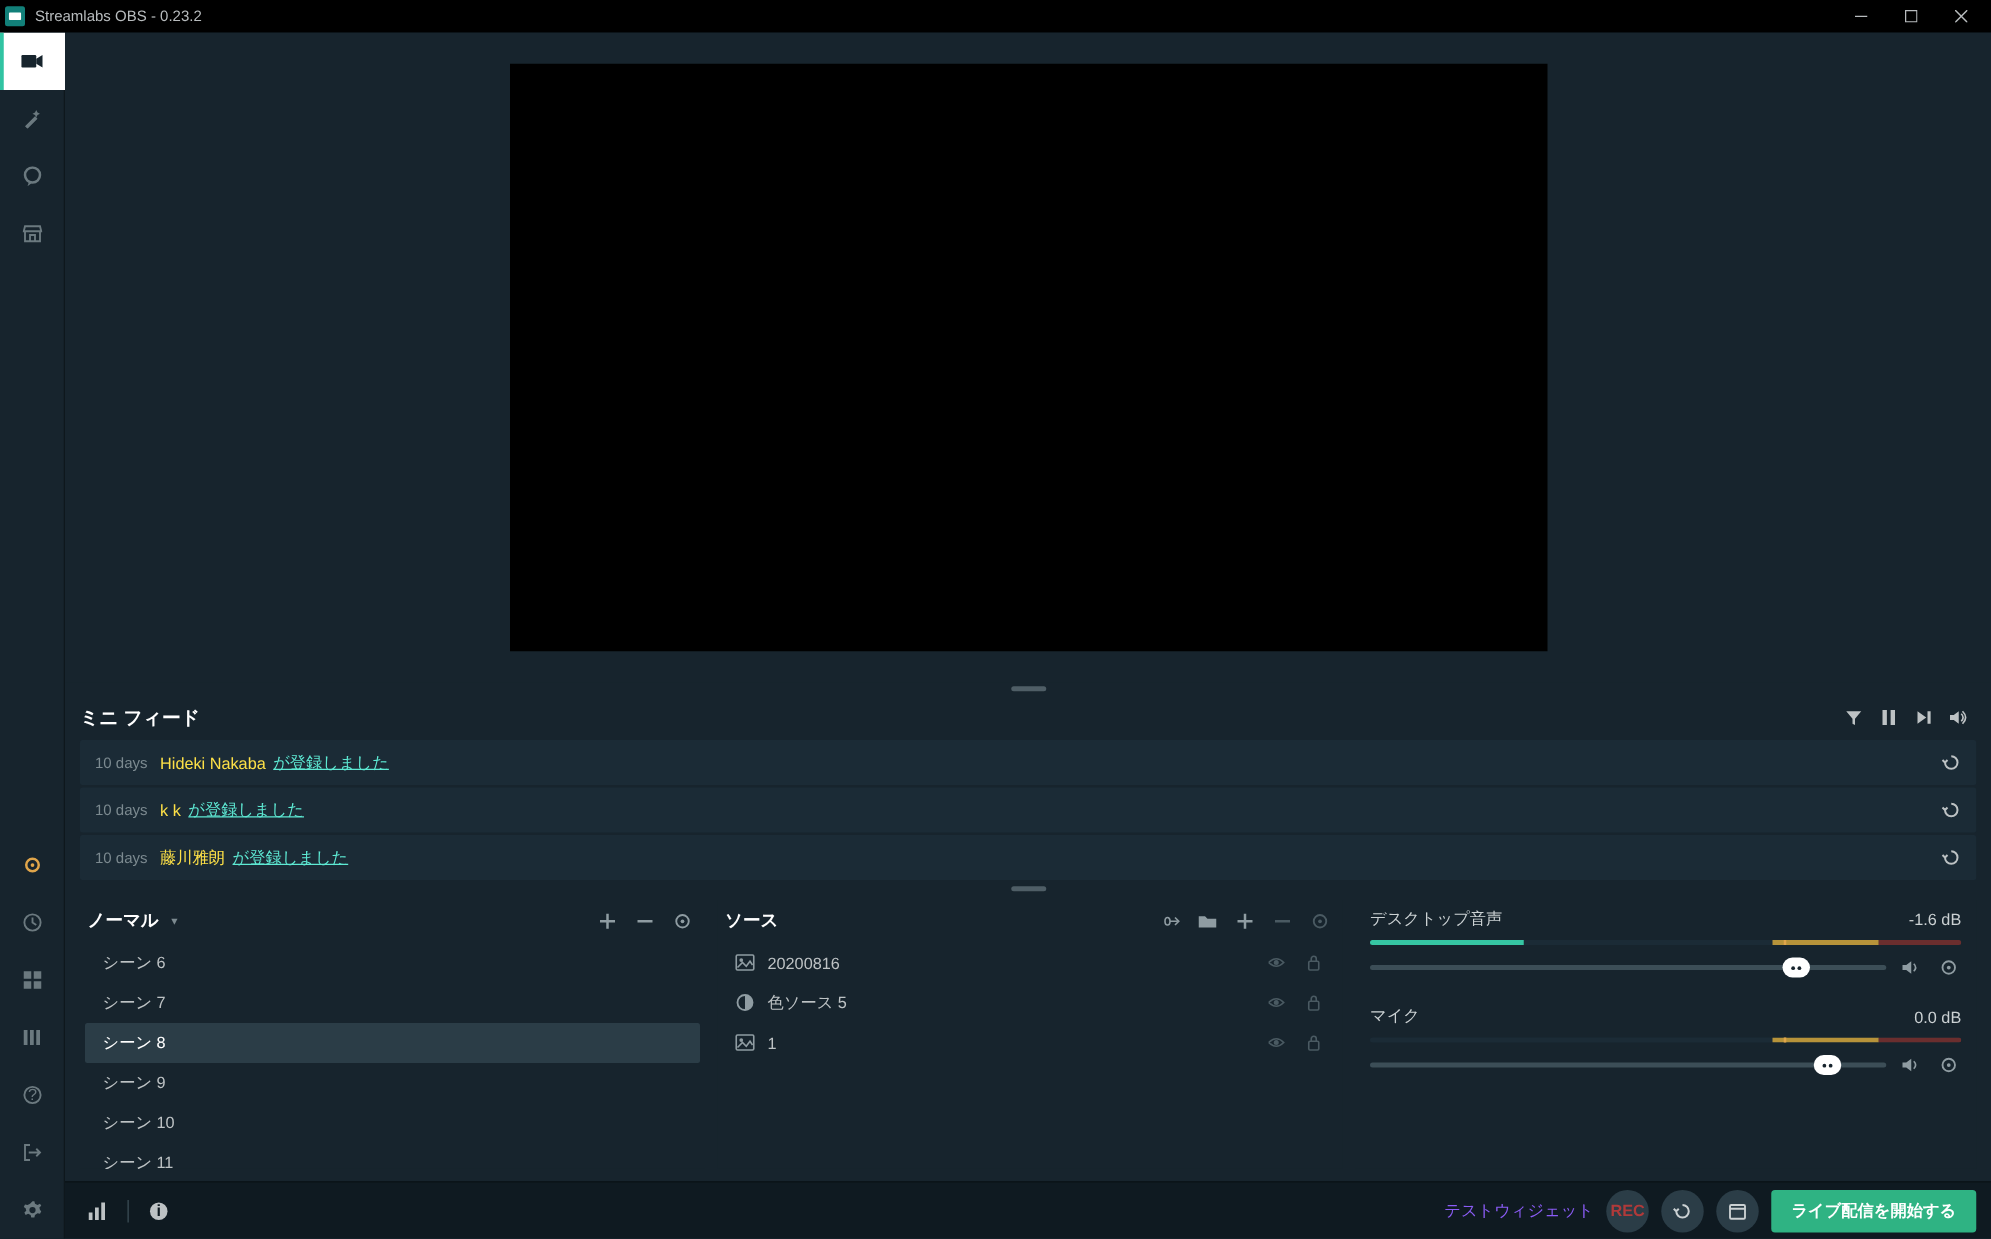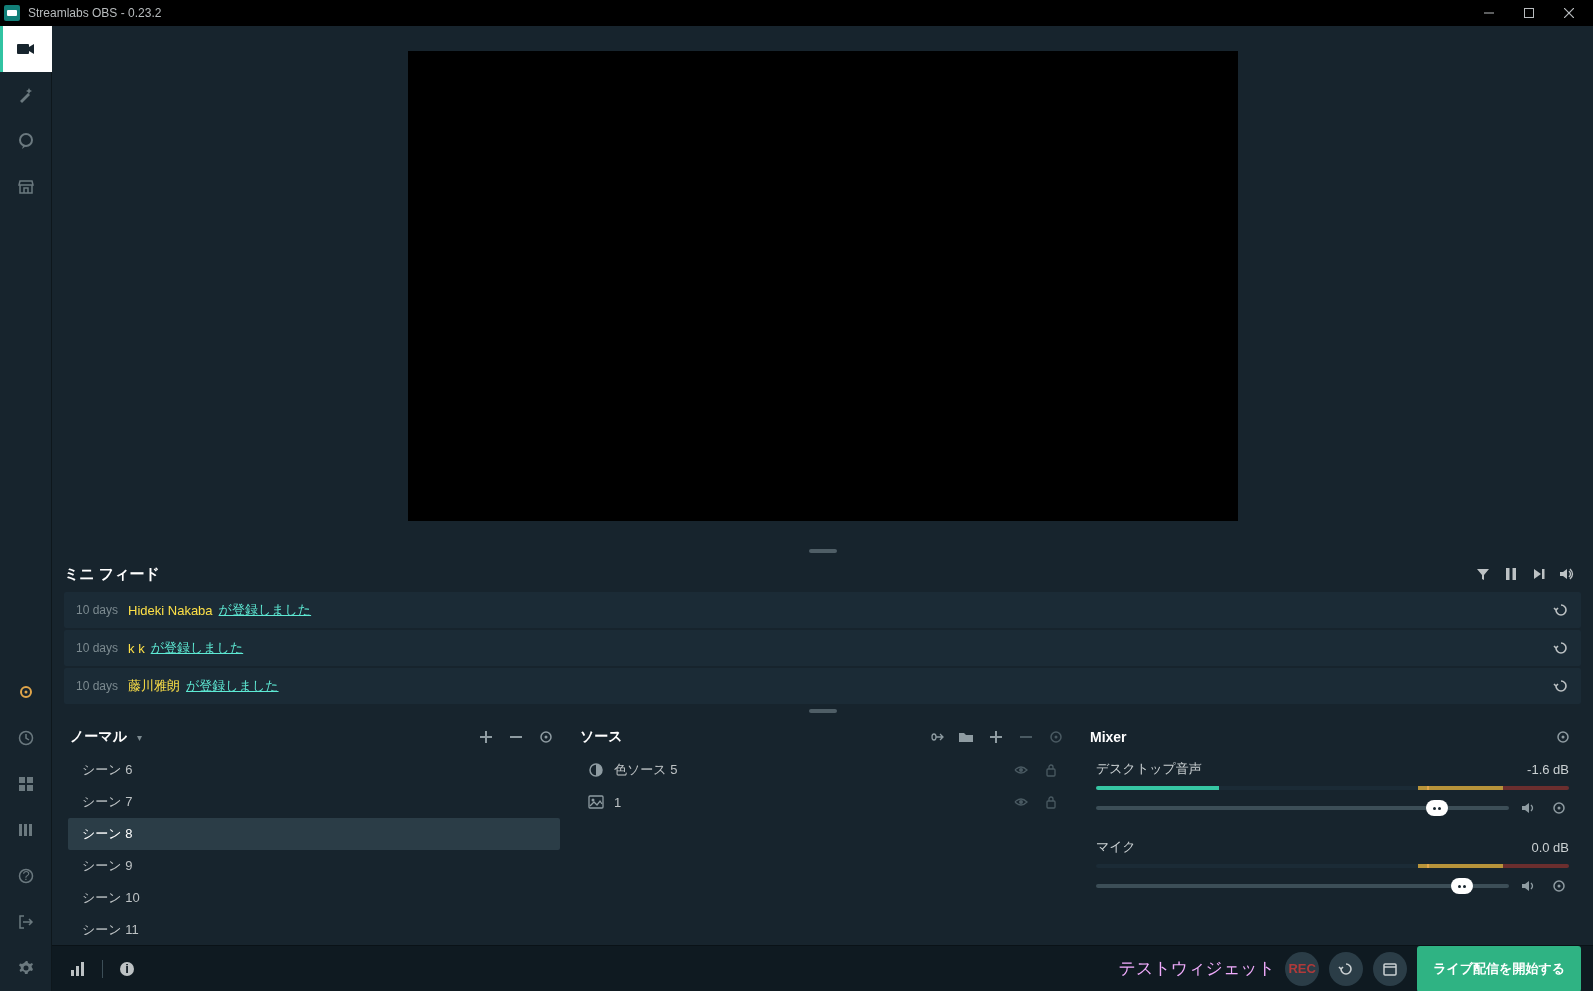--- a/index.html
+++ b/index.html
@@ -83,24 +83,24 @@
 .slider .track { flex:1; height:4px; background:#3c4e57; border-radius:2px; position:relative;}
 .slider .thumb { position:absolute; top:-6px; width:22px; height:16px; background:#fff; border-radius:8px; display:flex; align-items:center; justify-content:center;}
 .slider .thumb::before,.slider .thumb::after{content:"";width:3px;height:3px;background:#17242D;border-radius:50%;margin:0 1px;}
 .slider .sico { width:20px; height:20px; display:flex; align-items:center; justify-content:center; color:#8f9ca2;}
 
 
 .footer { height:46px; background:#0f1a21; display:flex; align-items:center; padding:0 12px; gap:10px; border-top:1px solid #0a1217;}
 .footer .fico { width:28px; height:28px; display:flex; align-items:center; justify-content:center; color:#bdc2c4;}
 .footer .fdiv { width:1px; height:18px; background:#3c4e57;}
 .footer .spacer{flex:1;}
-.footer .ftxt { color:#f0abfc; font-size:17px;}
+.footer .ftxt { color:#8b5cf6; font-size:13px;}
 .footer .round { width:34px; height:34px; border-radius:50%; background:#2b3d47; display:flex; align-items:center; justify-content:center; color:#cbd1d3;}
 .footer .round.rec { color:#b03a3a; font-size:9px; font-weight:700;}
-.footer .golive { height:46px; padding:0 16px; background:#2fb383; color:#fff; border-radius:3px; display:flex; align-items:center; font-weight:600;}
+.footer .golive { height:34px; padding:0 16px; background:#2fb383; color:#fff; border-radius:3px; display:flex; align-items:center; font-weight:600;}
 </style>
 </head>
 <body>
 
 <div class="titlebar">
   <div class="appicon">
     <svg width="10" height="8" viewBox="0 0 10 8">
         <rect x="0" y="1" width="10" height="6" rx="1" fill="#fff"></rect>
       </svg>
   </div>
@@ -336,20 +336,42 @@
               <svg width="14" height="14">
                 <circle cx="7" cy="7" r="5" fill="none" stroke="currentColor" stroke-width="1.5"></circle>
                 <circle cx="7" cy="7" r="1.5" fill="currentColor"></circle>
               </svg>
             </div>
         </div>
         <div class="panelbody" id="source-list">
             <div class="source">
               <span class="srcico">
                 <svg width="16" height="16">
+                  <rect x="1" y="2" width="14" height="12" rx="1" fill="none" stroke="currentColor" stroke-width="1.3"></rect>
+                  <circle cx="5" cy="6" r="1.5" fill="currentColor"></circle>
+                  <path d="M2 12 L6 8 L9 11 L12 7 L14 10" fill="none" stroke="currentColor" stroke-width="1.3"></path>
+                </svg>
+              </span>
+              <span class="srcname">20200816</span>
+              <span class="srcact">
+                <svg width="14" height="14">
+                  <path d="M1 7 Q7 1 13 7 Q7 13 1 7" fill="none" stroke="currentColor" stroke-width="1.3"></path>
+                  <circle cx="7" cy="7" r="2" fill="currentColor"></circle>
+                </svg>
+              </span>
+              <span class="srcact">
+                <svg width="14" height="14">
+                  <rect x="3" y="6" width="8" height="7" rx="1" fill="none" stroke="currentColor" stroke-width="1.3"></rect>
+                  <path d="M5 6 L5 4 A2 2 0 0 1 9 4 L9 6" fill="none" stroke="currentColor" stroke-width="1.3"></path>
+                </svg>
+              </span>
+            </div>
+            <div class="source">
+              <span class="srcico">
+                <svg width="16" height="16">
                   <circle cx="8" cy="8" r="6" fill="none" stroke="currentColor" stroke-width="1.5"></circle>
                   <path d="M8 2 A6 6 0 0 1 8 14" fill="currentColor"></path>
                 </svg>
               </span>
               <span class="srcname">色ソース 5</span>
               <span class="srcact">
                 <svg width="14" height="14">
                   <path d="M1 7 Q7 1 13 7 Q7 13 1 7" fill="none" stroke="currentColor" stroke-width="1.3"></path>
                   <circle cx="7" cy="7" r="2" fill="currentColor"></circle>
                 </svg>
@@ -380,30 +402,20 @@
                 <svg width="14" height="14">
                   <rect x="3" y="6" width="8" height="7" rx="1" fill="none" stroke="currentColor" stroke-width="1.3"></rect>
                   <path d="M5 6 L5 4 A2 2 0 0 1 9 4 L9 6" fill="none" stroke="currentColor" stroke-width="1.3"></path>
                 </svg>
               </span>
             </div>
           </div>
       </div>
 
       <div class="panel mixer">
-        <div class="panelhead">
-          <span class="ptitle">Mixer</span>
-          <div class="spacer"></div>
-          <div class="ico">
-              <svg width="14" height="14">
-                <circle cx="7" cy="7" r="5" fill="none" stroke="currentColor" stroke-width="1.5"></circle>
-                <circle cx="7" cy="7" r="1.5" fill="currentColor"></circle>
-              </svg>
-            </div>
-        </div>
         <div class="panelbody" id="mixer-list">
             <div class="mixch">
               <div class="mixrow">
                 <span>デスクトップ音声</span>
                 <span>-1.6 dB</span>
               </div>
               <div class="meter">
                 <div class="mfill" style="width:26%"></div>
                 <div class="myellow" style="left:68%;width:18%"></div>
                 <div class="mred" style="left:86%;width:14%"></div>

